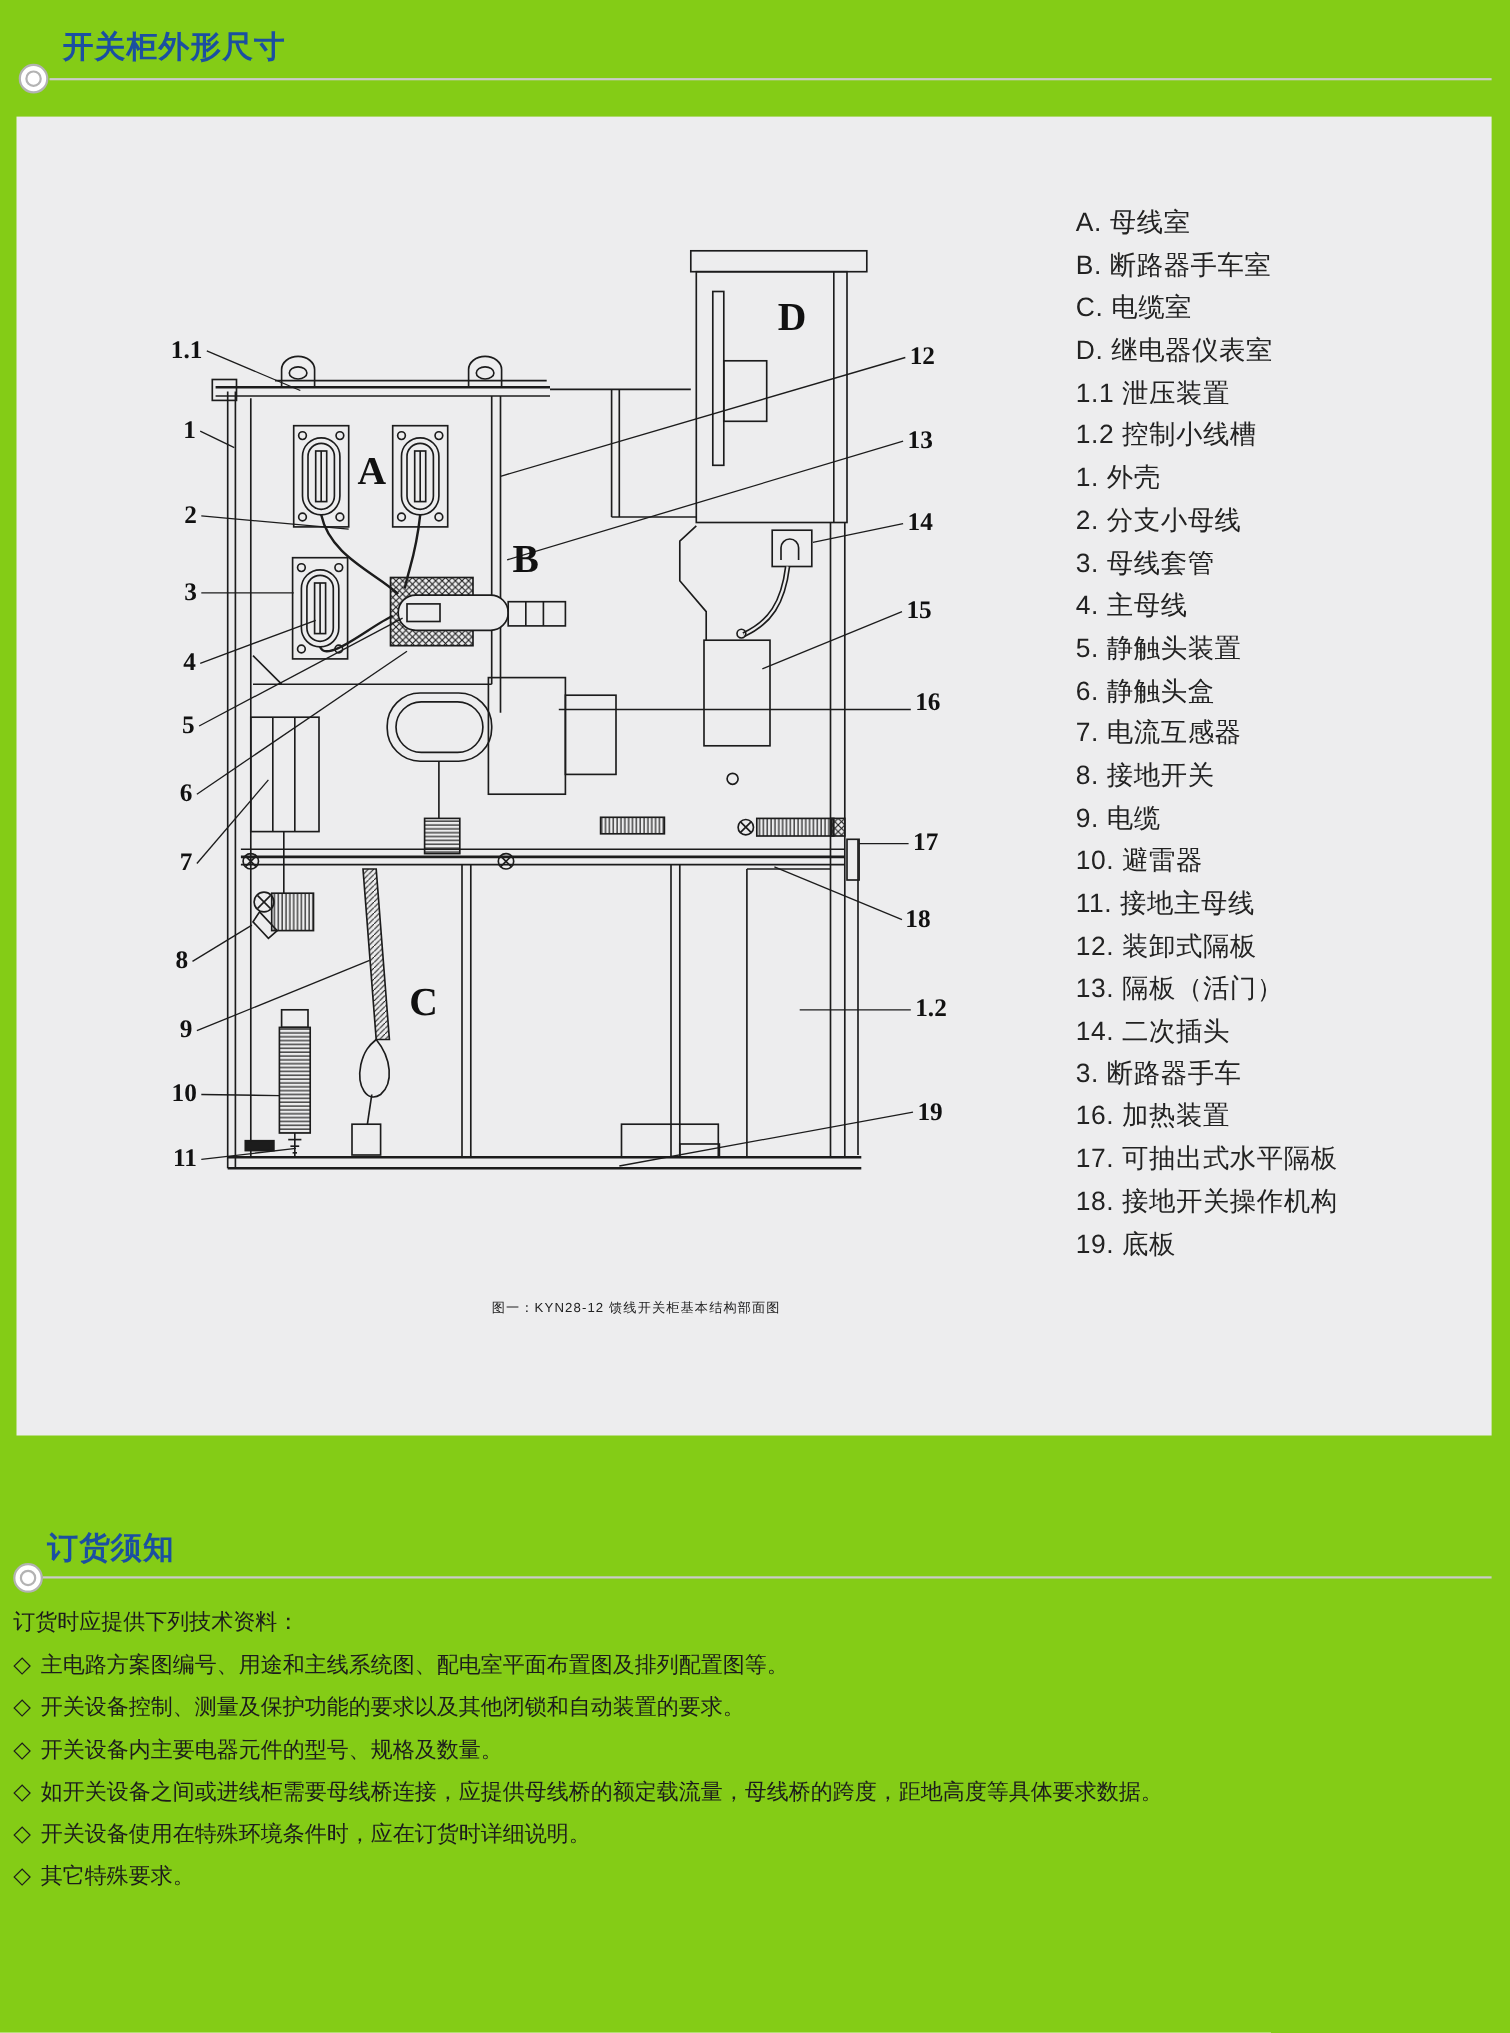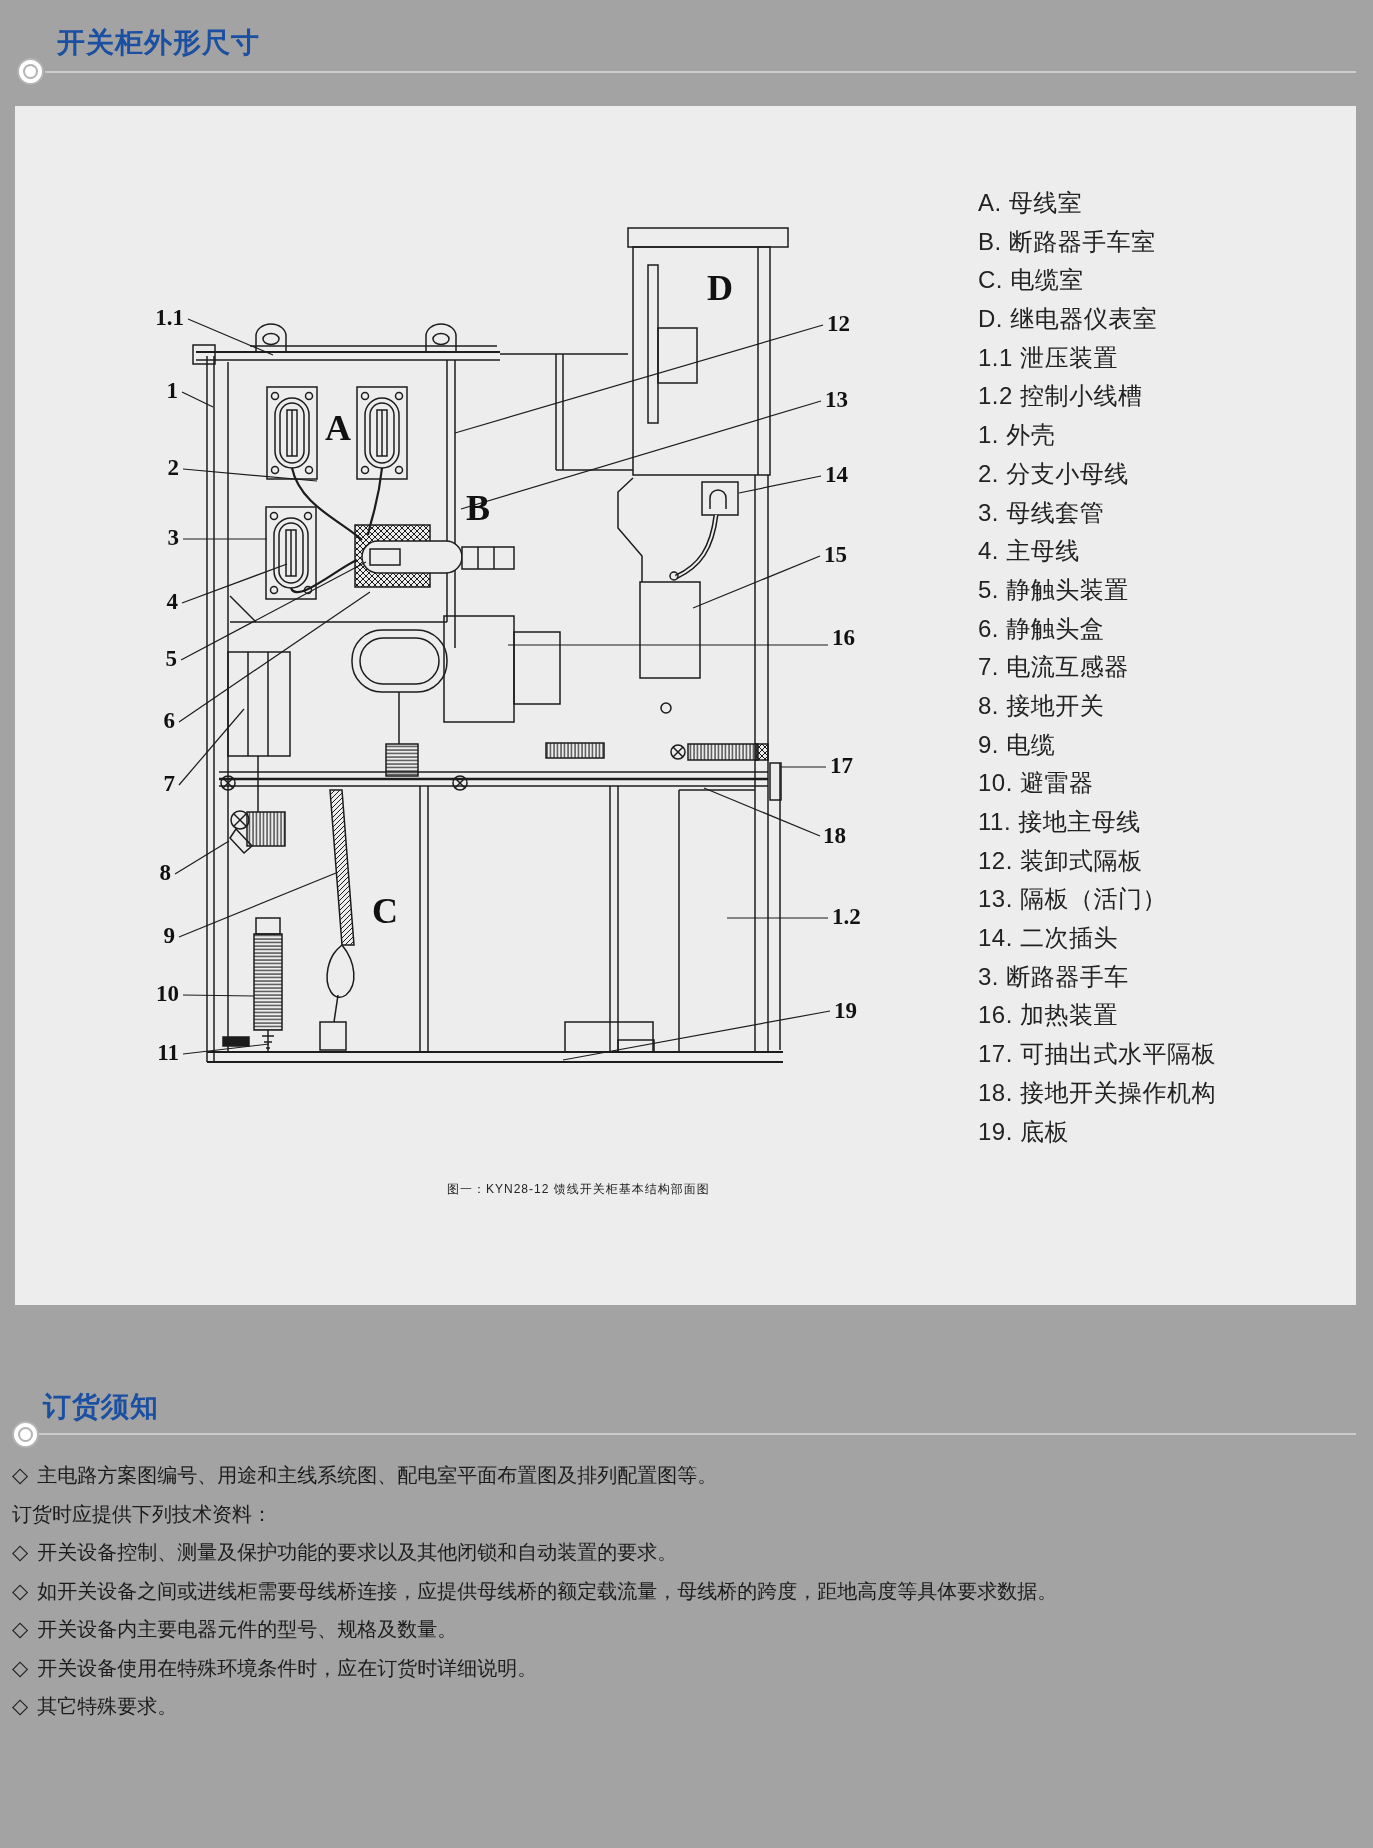--- a/index.html
+++ b/index.html
@@ -1,17 +1,17 @@
 <!DOCTYPE html>
 <html><head>
 <meta charset="utf-8">
 <style>
   html,body{margin:0;padding:0;background:#ffffff;}
   .page{
-    position:relative; width:1373px; height:1848px; background:#a3a3a3;
+    position:relative; width:1373px; height:1848px; background:#84cc16;
     font-family:"Liberation Sans","DejaVu Sans",sans-serif; color:#1c1c1c; overflow:hidden;
   }
   
   .sec-title{
     position:absolute; font-size:28px; font-weight:700; color:#1b4fa1; letter-spacing:1px;
   }
   .deco-circle{
     position:absolute; width:27px; height:27px; border:2px solid #b3b3b3; border-radius:50%;
     display:flex; align-items:center; justify-content:center; background:#fff; box-sizing:border-box;
   }
@@ -290,22 +290,22 @@
 
   <div class="caption">图一：KYN28-12 馈线开关柜基本结构部面图</div>
 
   <div class="sec-title" style="left:43px; top:1388px;text-align:right;">订货须知</div>
   <div class="deco-circle" style="left:12px; top:1421px;">
       <div class="inner"></div>
     </div>
   <div class="deco-line" style="left:39px; top:1433px; width:1317px;"></div>
 
   <div class="order-block">
+    <div class="order-line">订货时应提供下列技术资料：</div>
     <div class="order-line"><span class="diamond">◇</span><span>主电路方案图编号、用途和主线系统图、配电室平面布置图及排列配置图等。</span></div>
-    <div class="order-line">订货时应提供下列技术资料：</div>
     <div class="order-line"><span class="diamond">◇</span><span>开关设备控制、测量及保护功能的要求以及其他闭锁和自动装置的要求。</span></div>
+    <div class="order-line"><span class="diamond">◇</span><span>开关设备内主要电器元件的型号、规格及数量。</span></div>
     <div class="order-line"><span class="diamond">◇</span><span>如开关设备之间或进线柜需要母线桥连接，应提供母线桥的额定载流量，母线桥的跨度，距地高度等具体要求数据。</span></div>
-    <div class="order-line"><span class="diamond">◇</span><span>开关设备内主要电器元件的型号、规格及数量。</span></div>
     <div class="order-line"><span class="diamond">◇</span><span>开关设备使用在特殊环境条件时，应在订货时详细说明。</span></div>
     <div class="order-line"><span class="diamond">◇</span><span>其它特殊要求。</span></div>
   </div>
 
 </div>
 
 </body></html>

